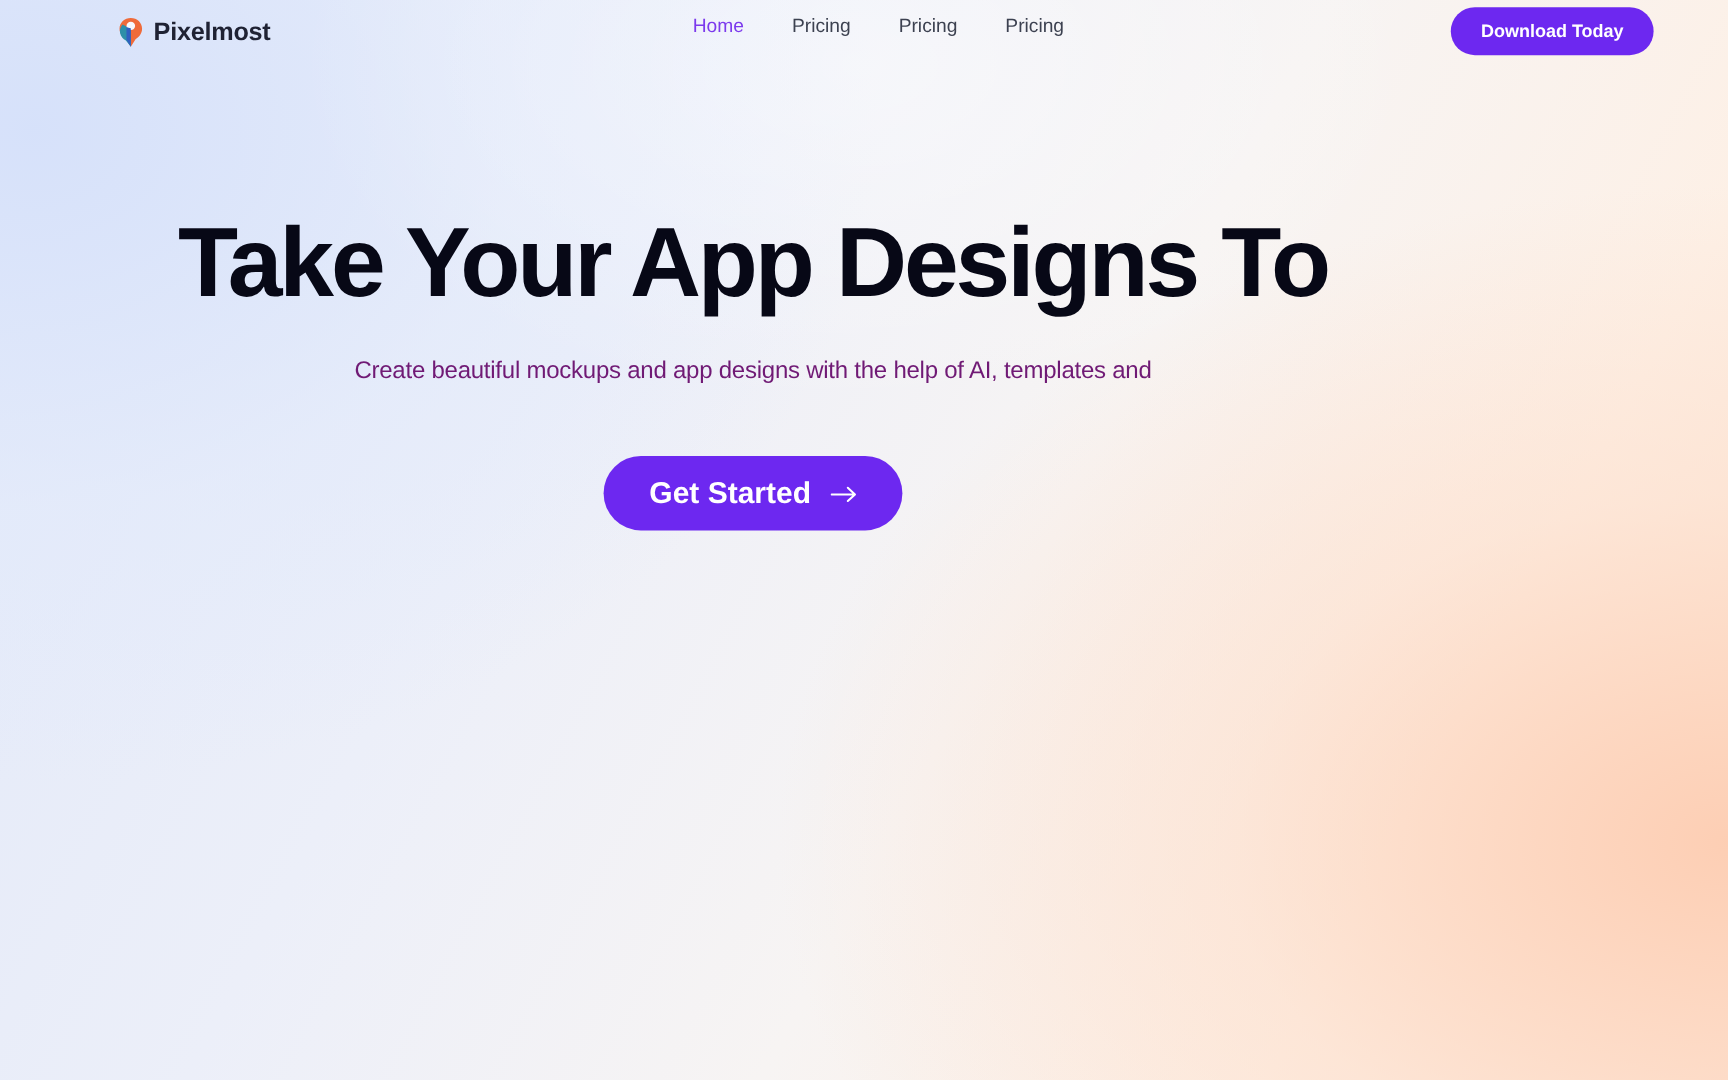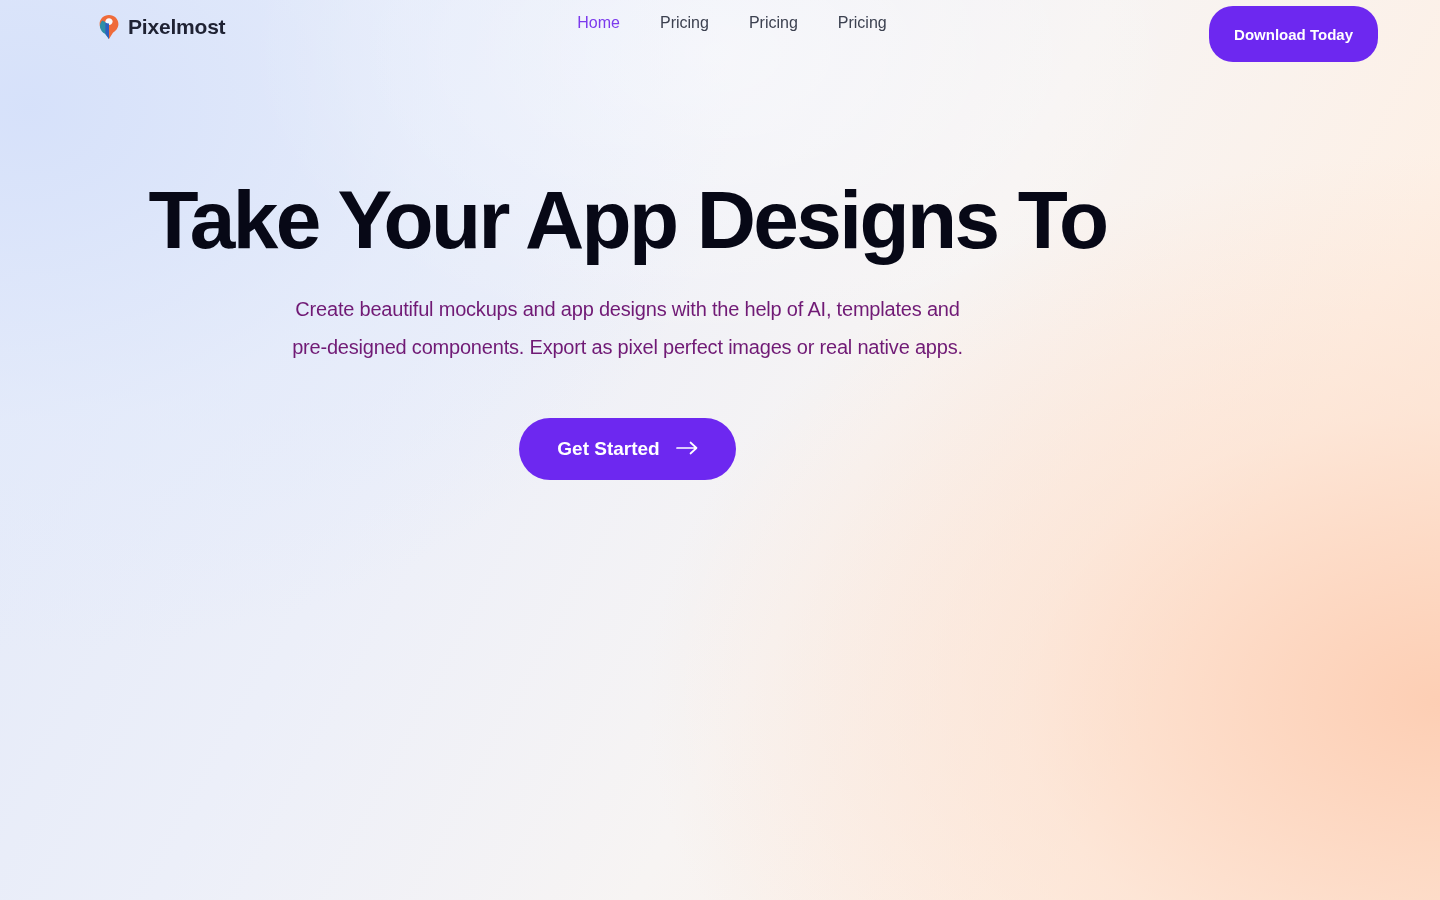--- a/index.html
+++ b/index.html
@@ -31,40 +31,40 @@
   #brand{ position:absolute; left:86px; top:14px; display:flex; align-items:center; gap:8px; }
   #brand .mark{ width:22px; height:26px; position:relative; }
   #brand .brand-text{ font-size:21px; font-weight:bold; color:#1f2233; letter-spacing:-.2px; }
 
   #nav{ position:absolute; left:0; right:0; top:14px; display:flex; justify-content:center; gap:40px; }
   #nav a{ font-size:16px; color:#3c4150; text-decoration:none;text-align:right; }
   #nav a.active{ color:#7c3aed; }
 
   #download-btn{
     position:absolute; right:74px; top:6px;
-    height:56px; padding:0 25px; border:none; border-radius:24px;
+    height:40px; padding:0 25px; border:none; border-radius:24px;
     background:#6d28f0; color:#fff; font-size:15px; font-weight:bold;
     font-family:"Liberation Sans", sans-serif; cursor:pointer;
     display:flex; align-items:center;
   }
 
   
   #hero{ position:absolute; top:0; left:0; width:1255px; text-align:center; z-index:30; }
   #headline{
     margin-top:176px; font-size:82px; line-height:88px; font-weight:bold;
     color:#070816; letter-spacing:-2.6px;
   }
   #subhead{
     margin-top:26px; font-size:20px; line-height:38px; color:#701a75;
     width:900px; margin-left:auto; margin-right:auto; letter-spacing:-.2px;
   }
   #cta{
     margin-top:52px; display:inline-flex; align-items:center; gap:16px;
     height:62px; padding:0 38px; border:none; border-radius:32px;
-    background:#6d28f0; color:#fff; font-size:19px; font-weight:bold;
+    background:#6d28f0; color:#fff; font-size:25px; font-weight:bold;
     font-family:"Liberation Sans", sans-serif; cursor:pointer;
   }
 
   
   #showcase{ position:absolute; left:0; top:600px; width:1440px; height:300px; z-index:20; }
 </style>
 </head>
 <body>
 
 <div id="bg"></div>
@@ -92,21 +92,20 @@
 
   <button id="download-btn">Download Today</button>
 </header>
 
 <section id="hero">
   <h1 id="headline">
     <span>Take Your App Designs To</span><br>
   </h1>
   <p id="subhead">
     <span>Create beautiful mockups and app designs with the help of AI, templates and</span><br>
-    <span>pre-designed components. Export as pixel perfect images or real native apps.</span>
   </p>
   <button id="cta">
     <span>Get Started</span>
     <span>
       <svg width="22" height="14" viewBox="0 0 22 14" fill="none" stroke="#fff" stroke-width="1.7">
         <path d="M1 7h19M14.5 1.5 20.5 7l-6 5.5" stroke-linecap="round" stroke-linejoin="round"></path>
       </svg>
     </span>
   </button>
 </section>

